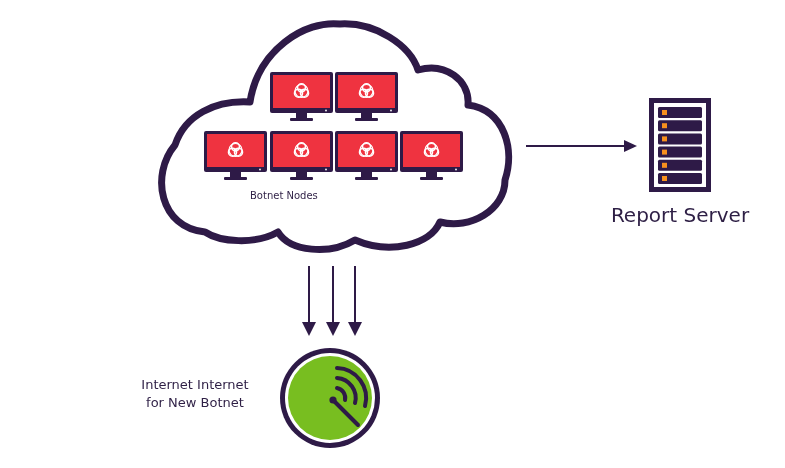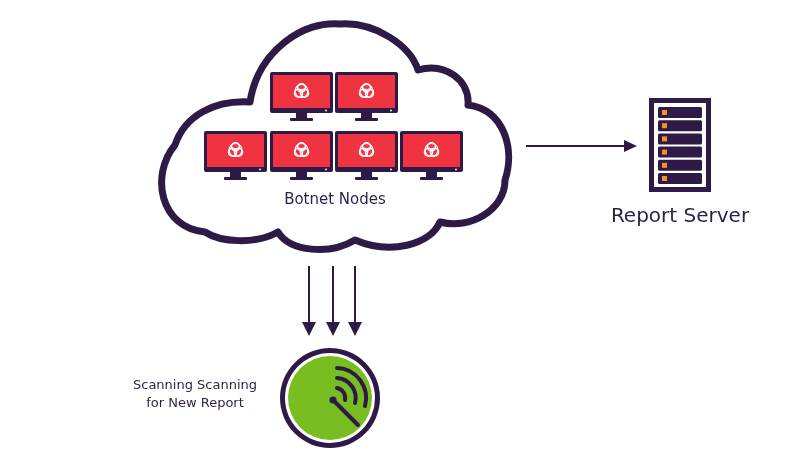--- a/index.html
+++ b/index.html
@@ -1,19 +1,19 @@
 <!DOCTYPE html>
 <html><head>
   <meta charset="utf-8">
   <style>
     html, body { margin:0; padding:0; background:#ffffff; }
     body { width:785px; height:468px; position:relative; overflow:hidden; font-family:"DejaVu Sans", sans-serif; }
     svg#diagram { position:absolute; left:0; top:0; }
     .lbl { position:absolute; color:#2e1f45; font-family:"DejaVu Sans", sans-serif; }
-    #botnet-label { left:250px; top:190px; width:170px; text-align:center; font-size:15px; }
+    #botnet-label { left:250px; top:190px; width:170px; font-size:10px; }
     #report-label { left:610px; top:203px; width:140px; text-align:center; font-size:20px; }
     #scan-label { left:120px; top:376px; width:150px; text-align:center; font-size:13px; line-height:18px; }
   </style>
 </head>
 <body>
 
 <svg id="diagram" width="785" height="468" viewBox="0 0 785 468">
   <defs>
     <g id="biohazard">
       <circle cx="0" cy="-3.2" r="4" fill="none" stroke="#fff" stroke-width="1.6"></circle>
@@ -122,15 +122,15 @@
     <circle cx="333" cy="400" r="3.6" fill="#2e1a47"></circle>
     <path d="M 337 388 A 10 10 0 0 1 345 400" fill="none" stroke="#2e1a47" stroke-width="4" stroke-linecap="round"></path>
     <path d="M 337 378 A 20 20 0 0 1 355 403" fill="none" stroke="#2e1a47" stroke-width="4" stroke-linecap="round"></path>
     <path d="M 337 368 A 30 30 0 0 1 365 406" fill="none" stroke="#2e1a47" stroke-width="4" stroke-linecap="round"></path>
   </g>
 </svg>
 
 <div class="lbl" id="botnet-label">Botnet Nodes</div>
 <div class="lbl" id="report-label">Report Server</div>
 <div class="lbl" id="scan-label">
-  <div>Scanning Scanning</div>
-  <div>for New Report</div>
+  <div>Internet Internet</div>
+  <div>for New Botnet</div>
 </div>
 
 </body></html>

